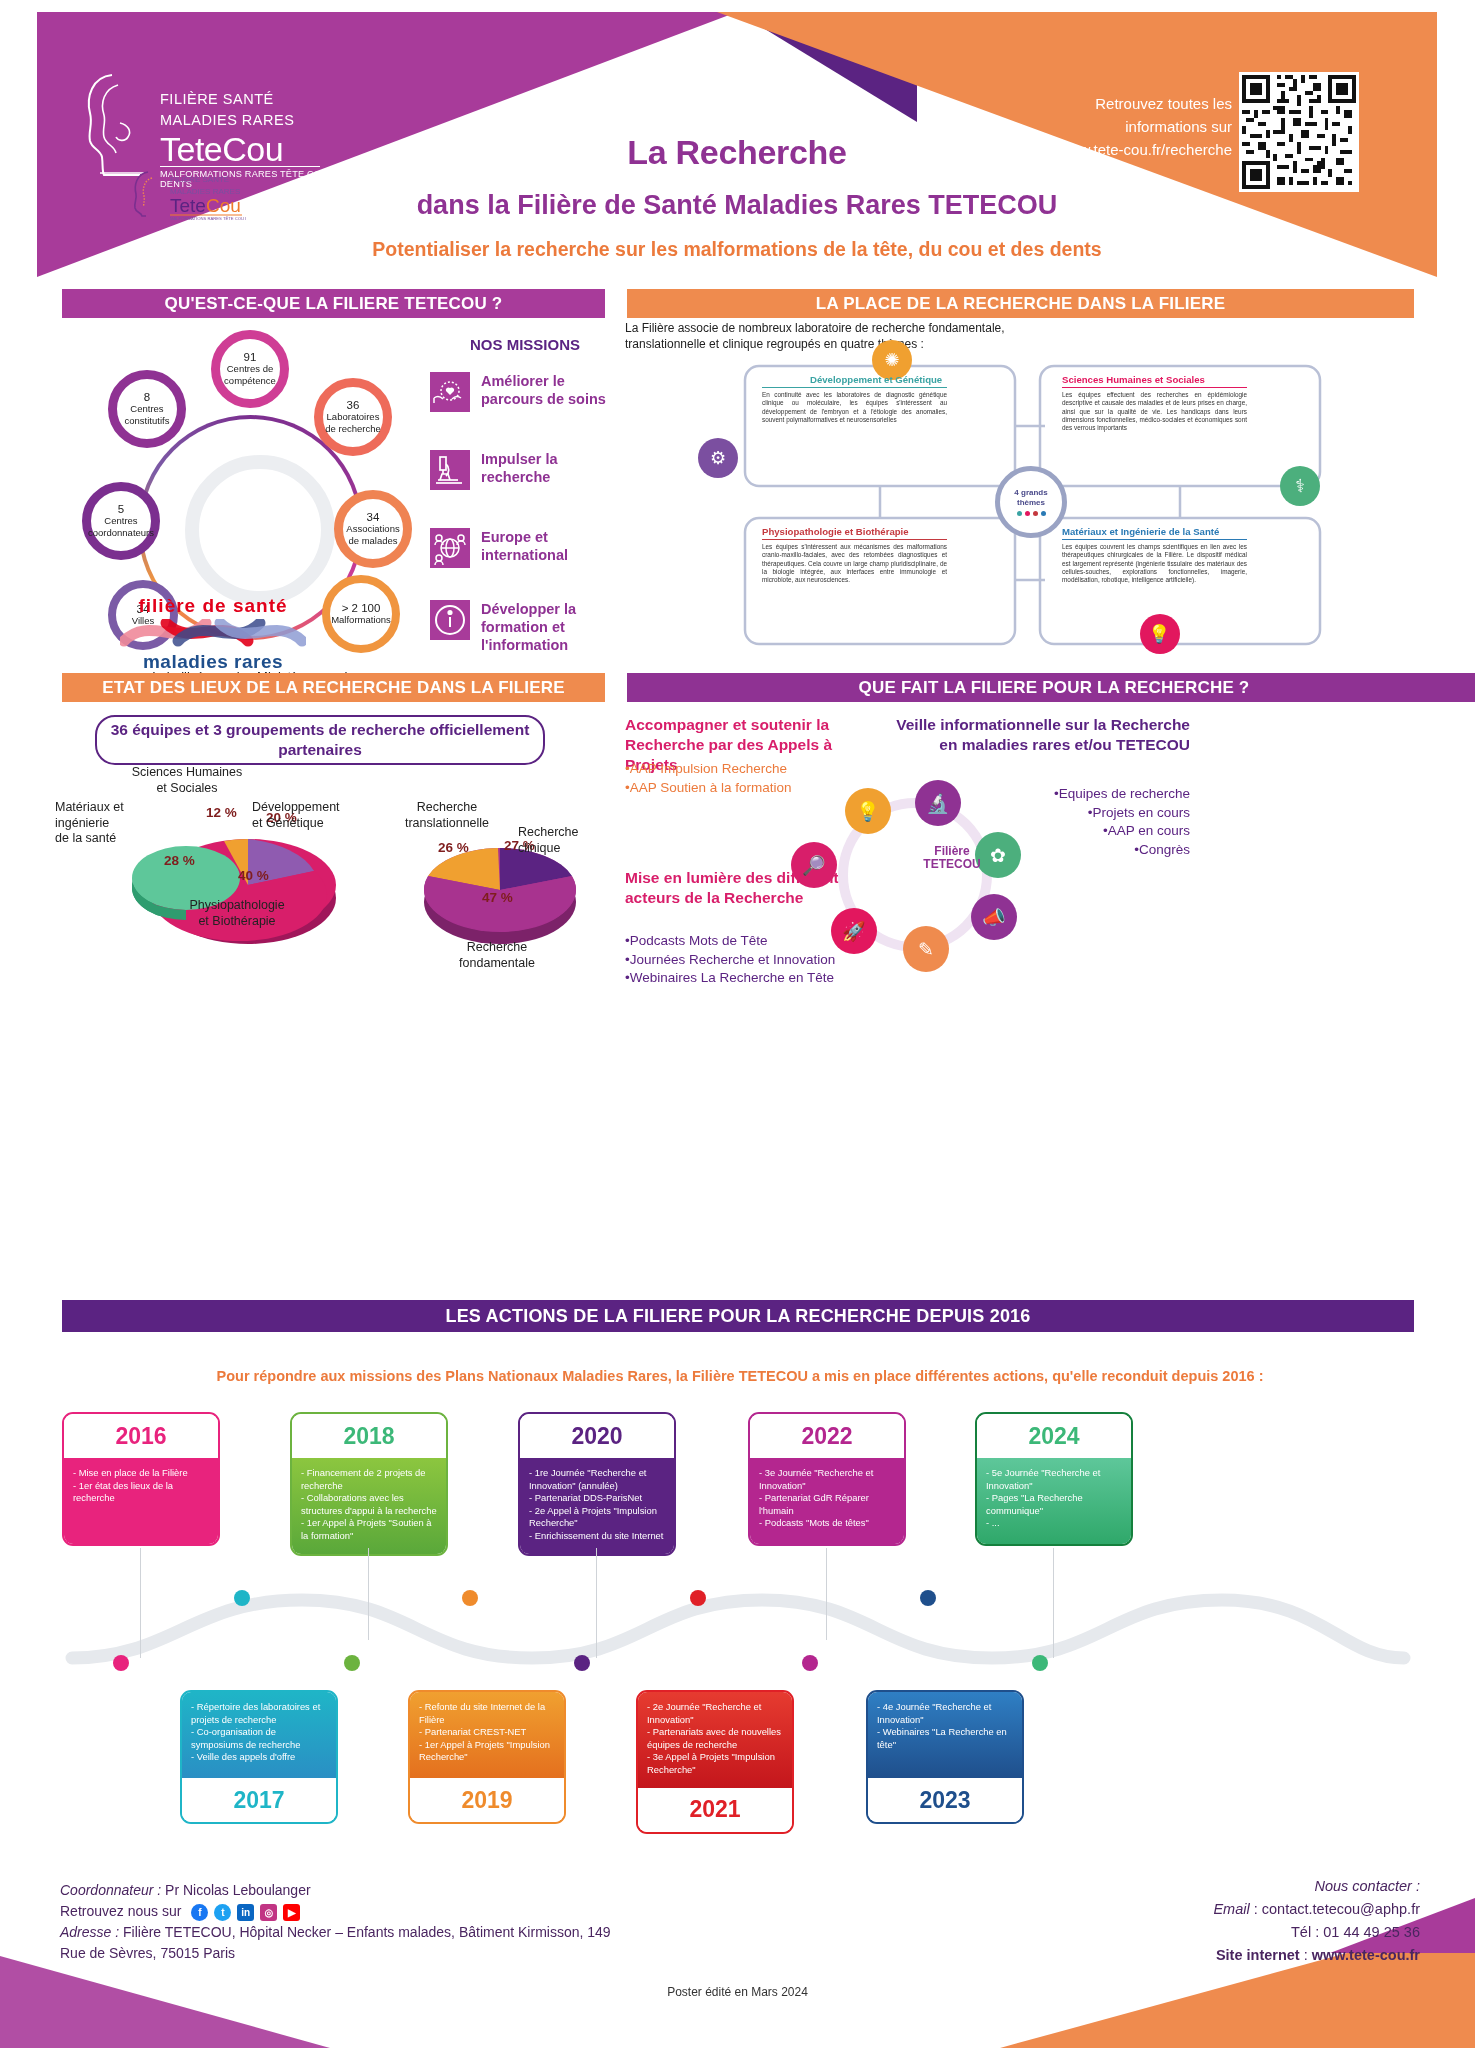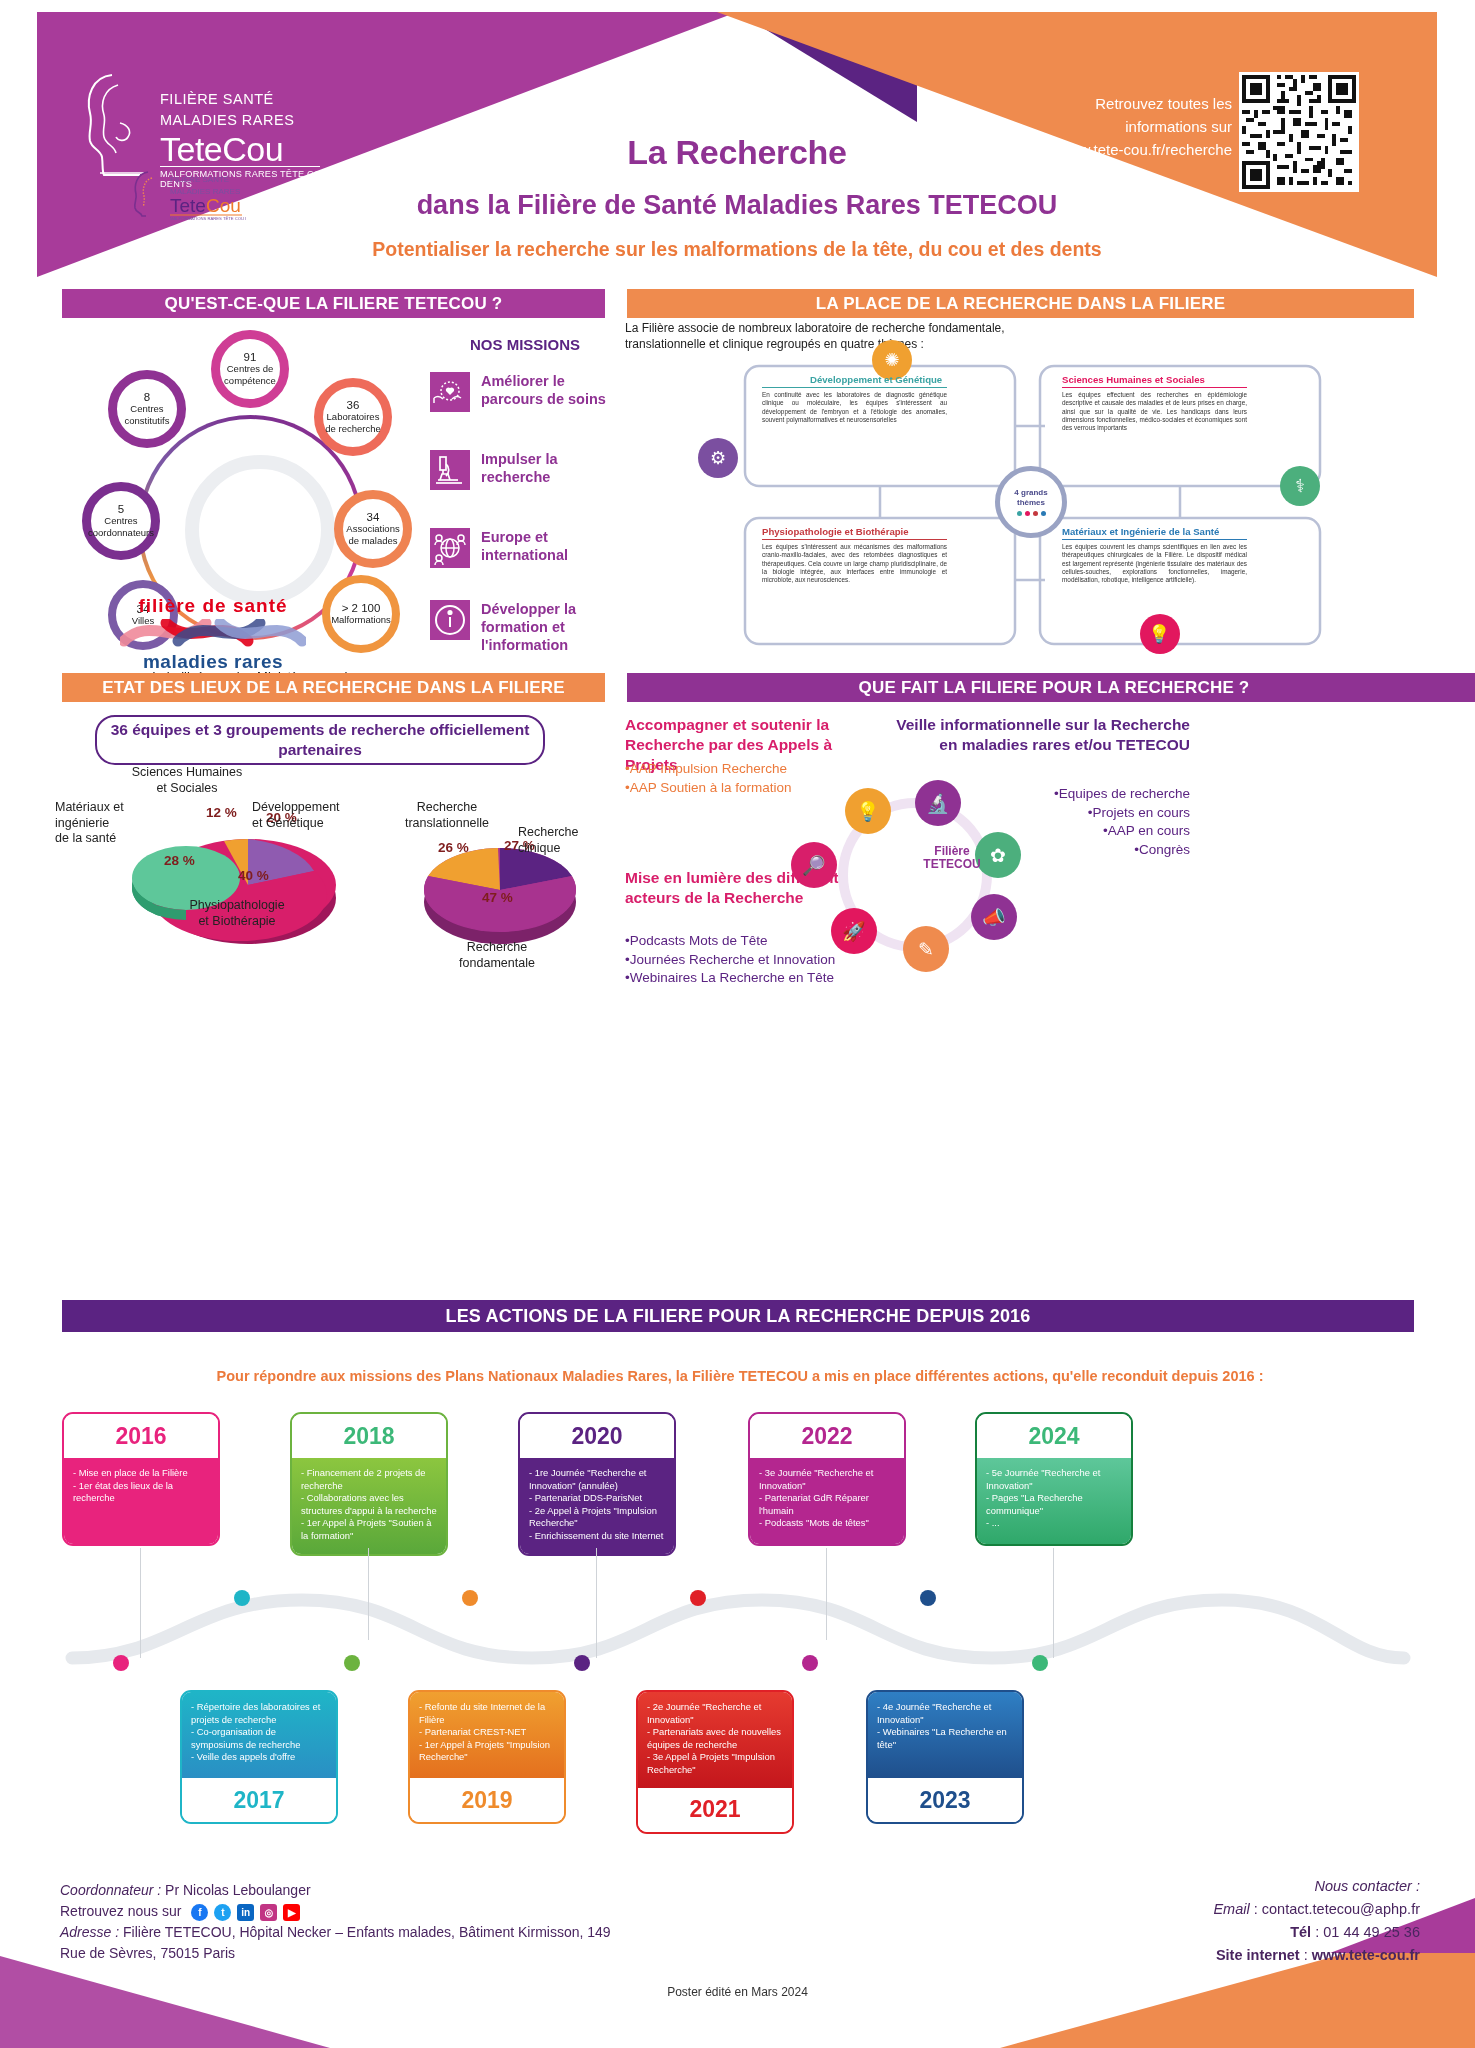--- a/index.html
+++ b/index.html
@@ -636,21 +636,21 @@
   </div>
 
   <div class="foot-r">
     <div class="ital">Nous contacter :</div>
     <div>
       <span class="ital">Email</span>
       <span> : </span>
       <span>contact.tetecou@aphp.fr</span>
     </div>
     <div>
-      <span style="font-weight:bold;margin-left:44px;">Tél</span>
+      <span style="font-weight:normal;margin-left:44px;">Tél</span>
       <span> : </span>
       <span>01 44 49 25 36</span>
     </div>
     <div>
       <span style="font-weight:bold;">Site internet</span>
       <span> : </span>
       <span style="font-weight:bold;">www.tete-cou.fr</span>
     </div>
   </div>
 

